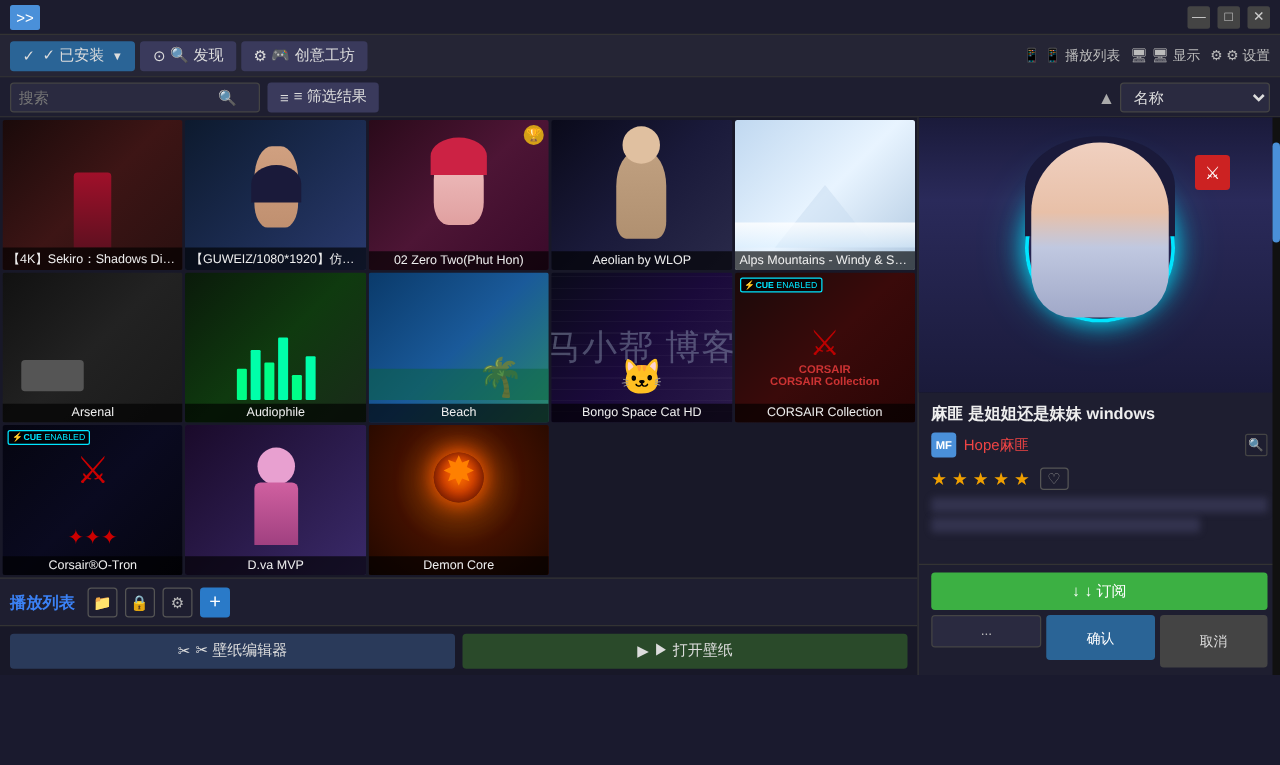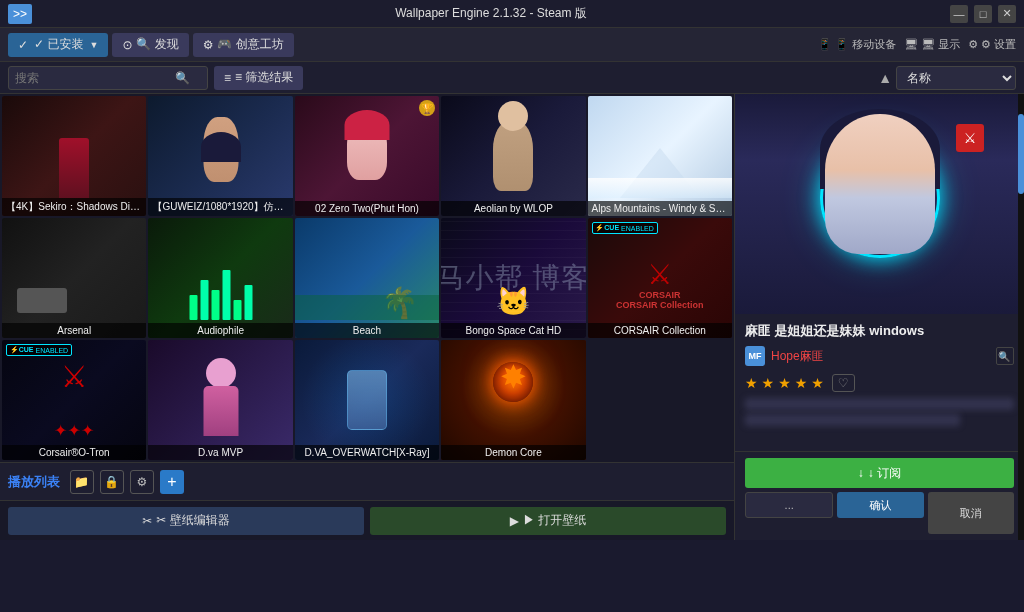--- a/index.html
+++ b/index.html
@@ -637,21 +637,21 @@
       background: #2a2a40;
       border: 1px solid #444;
       color: #bbb;
       border-radius: 3px;
       cursor: pointer;
       font-size: 11px;
       font-family: 'Microsoft YaHei', Arial, sans-serif;
     }
     .confirm-btn {
       flex: 1;
-      height: 26px;
+      height: 36px;
       background: #2a6496;
       border: none;
       color: white;
       border-radius: 3px;
       cursor: pointer;
       font-size: 11px;
       font-family: 'Microsoft YaHei', Arial, sans-serif;
     }
     .cancel-btn {
       flex: 1;
@@ -705,21 +705,20 @@
       color: #00e5ff;
     }
   </style>
 </head>
 <body>
 
 <div class="title-bar">
   <div class="title-bar-left">
     <div class="title-bar-forward">&gt;&gt;</div>
   </div>
-  <span class="title-bar-title">Wallpaper Engine 2.1.32 - Steam 版</span>
   <div class="title-bar-controls">
     <button class="title-bar-btn">—</button>
     <button class="title-bar-btn">□</button>
     <button class="title-bar-btn close">✕</button>
   </div>
 </div>
 
 <div class="nav-bar">
   <button class="nav-btn nav-btn-installed">
     <span>✓</span>
@@ -730,21 +729,21 @@
     <span>⊙</span>
     <span>🔍 发现</span>
   </button>
   <button class="nav-btn">
     <span>⚙</span>
     <span>🎮 创意工坊</span>
   </button>
   <div class="nav-right">
     <button class="nav-icon-btn">
       <span>📱</span>
-      <span>📱 移动设备</span>
+      <span>📱 播放列表</span>
     </button>
     <button class="nav-icon-btn">
       <span>🖥</span>
       <span>🖥 显示</span>
     </button>
     <button class="nav-icon-btn">
       <span>⚙</span>
       <span>⚙ 设置</span>
     </button>
   </div>
@@ -881,27 +880,20 @@
       </div>
 
       <div class="wp-item">
         <div class="wp-thumb wp-bg-dva">
           <div style="position:absolute;top:15%;left:50%;transform:translateX(-50%);width:30px;height:30px;background:#e8a0d0;border-radius:50%;"></div>
           <div style="position:absolute;top:38%;left:50%;transform:translateX(-50%);width:35px;height:50px;background:linear-gradient(#d060a0,#a04080);border-radius:5px 5px 0 0;"></div>
           <div class="wp-label">D.va MVP</div>
         </div>
       </div>
 
-      <div class="wp-item">
-        <div class="wp-thumb wp-bg-dva2">
-          <div style="position:absolute;inset:0;background:radial-gradient(circle at 50% 50%, rgba(0,150,255,0.15) 0%, transparent 70%);"></div>
-          <div style="position:absolute;top:25%;left:50%;transform:translateX(-50%);width:40px;height:60px;background:linear-gradient(rgba(100,150,200,0.8),rgba(80,120,180,0.6));border-radius:5px;border:1px solid rgba(100,200,255,0.4);"></div>
-          <div class="wp-label">D.VA_OVERWATCH[X-Ray]</div>
-        </div>
-      </div>
 
 
       <div class="wp-item">
         <div class="wp-thumb wp-bg-demon">
           <div style="position:absolute;inset:0;background:radial-gradient(circle at 50% 40%, #804000 0%, #401000 50%, #200800 100%);"></div>
           <div class="demon-core-shape"></div>
           <div style="position:absolute;top:15%;left:50%;transform:translateX(-50%);color:#ff8000;font-size:32px;text-shadow:0 0 10px #ff6000,0 0 20px #cc4000;">✸</div>
           <div class="wp-label">Demon Core</div>
         </div>
       </div>

